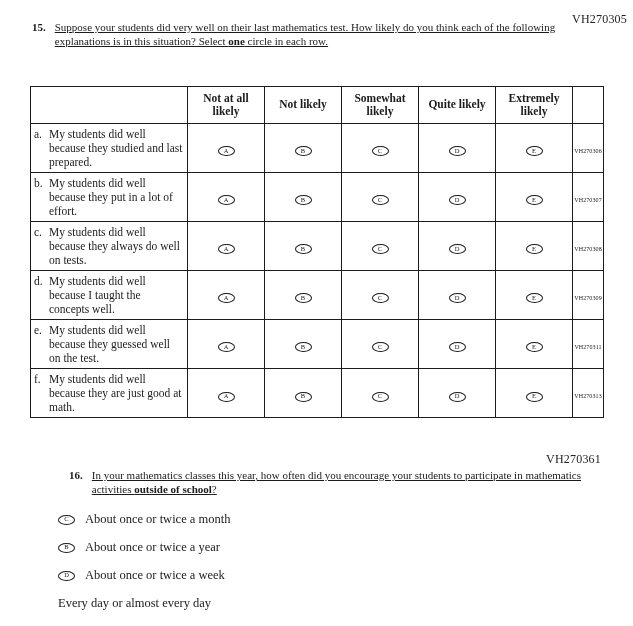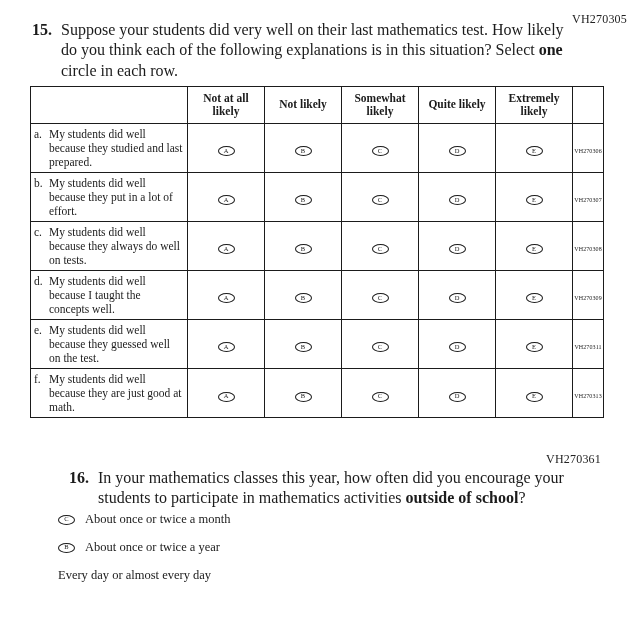--- a/index.html
+++ b/index.html
@@ -15,25 +15,25 @@
 
   .vhcode {
     position: absolute;
     font-size: 12px;
     letter-spacing: 0.2px;
     color: #222;
   }
   #code-top { top: 12px; right: 6px; }
   #code-mid { top: 452px; right: 32px; }
 
-  .question { position: absolute; display: flex; font-size: 16px; line-height: 1.28; }
+  .question { position: absolute; display: flex; font-size: 11px; line-height: 1.28; }
   #q15 { left: 32px; top: 20px; width: 545px; }
   #q16 { left: 32px; top: 468px; width: 545px; margin-left: 37px; }
   .qnum { font-weight: bold; margin-right: 9px; white-space: nowrap; }
-  .qtext { flex: 1; }
+  .qtext { flex: 1; text-decoration: underline; }
 
   table.likert {
     position: absolute;
     left: 30px; top: 86px;
     width: 573px;
     border-collapse: collapse;
     table-layout: fixed;
   }
   table.likert th, table.likert td {
     border: 1px solid #1b1b1b;
@@ -274,18 +274,24 @@
         </span>
       <span>About once or twice a month</span>
     </div>
     <div class="option-row">
       <span class="oval">
           <span>B</span>
         </span>
       <span>About once or twice a year</span>
     </div>
     <div class="option-row">
+      <span class="oval">
+          <span>D</span>
+        </span>
+      <span>About once or twice a week</span>
+    </div>
+    <div class="option-row">
 
       <span>Every day or almost every day</span>
     </div>
   </div>
 
 </div>
 
 </body></html>

